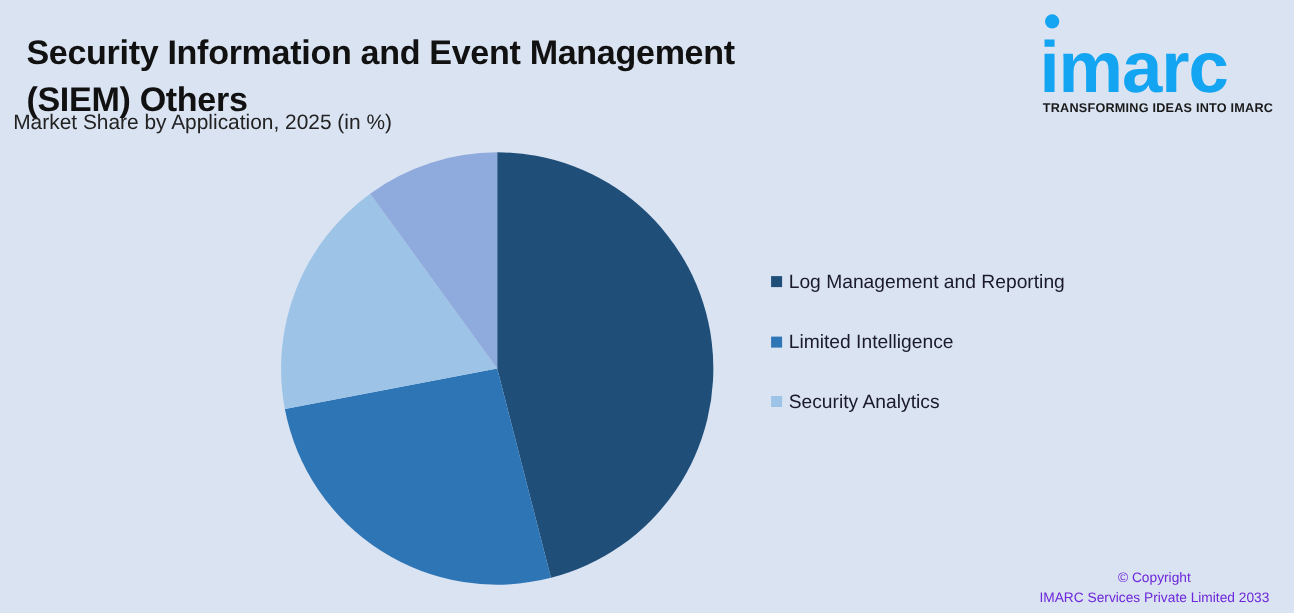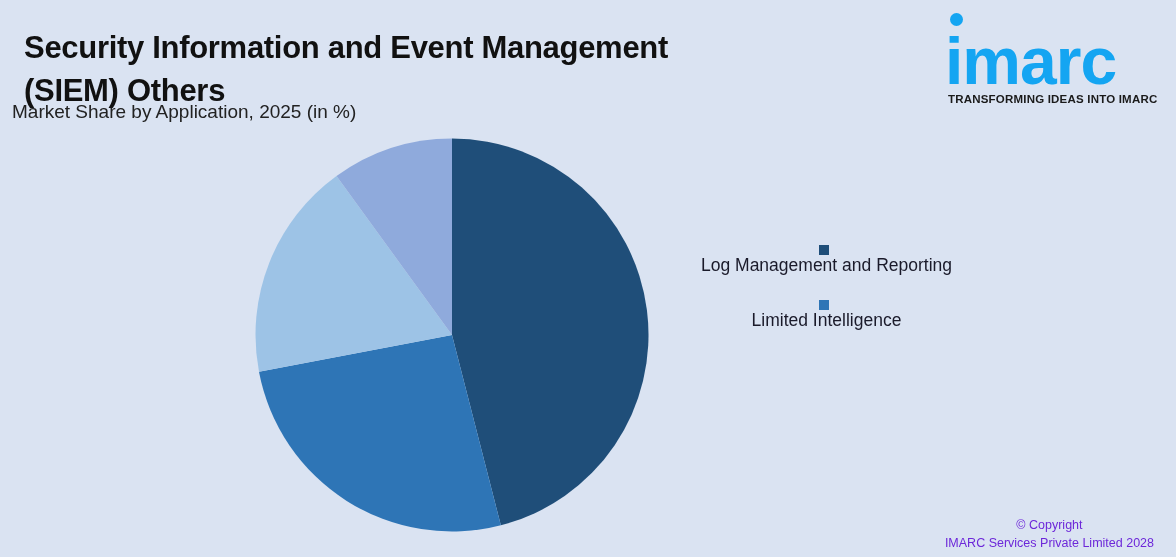--- a/index.html
+++ b/index.html
@@ -32,21 +32,21 @@
   }
   .logo-tag {
     position: absolute; left: 3px; top: 83px;
     font-size: 11.5px; font-weight: bold; color: #1a1a1a; letter-spacing: 0.2px;
     white-space: nowrap;
   }
   .pie { position: absolute; left: 250px; top: 133px; }
   .legend { position: absolute; left: 701px; top: 245px; }
   .legend-item {
     display: flex; align-items: center; height: 22px; margin-bottom: 32.5px;
-    font-size: 17.5px; color: #1a1a2a; flex-direction: column;
+    font-size: 17.5px; color: #1a1a2a;
   }
   .legend-swatch { width: 10px; height: 10px; margin-right: 6px; flex: none; }
   .copyright {
     position: absolute; right: 22px; top: 516px; text-align: center;
     font-size: 12.5px; color: #6d28d9; line-height: 18px;
   }
 </style>
 </head>
 <body>
 
@@ -71,18 +71,22 @@
 
 <div class="legend" id="legend">
   <div class="legend-item">
     <span class="legend-swatch" style="background: rgb(31, 78, 121);"></span>
     <span>Log Management and Reporting</span>
   </div>
   <div class="legend-item">
     <span class="legend-swatch" style="background: rgb(46, 117, 182);"></span>
     <span>Limited Intelligence</span>
   </div>
+  <div class="legend-item">
+    <span class="legend-swatch" style="background: rgb(157, 195, 230);"></span>
+    <span>Security Analytics</span>
+  </div>
 </div>
 
 <div class="copyright">
   <div>© Copyright</div>
-  <div>IMARC Services Private Limited 2028</div>
+  <div>IMARC Services Private Limited 2033</div>
 </div>
 
 </body></html>

